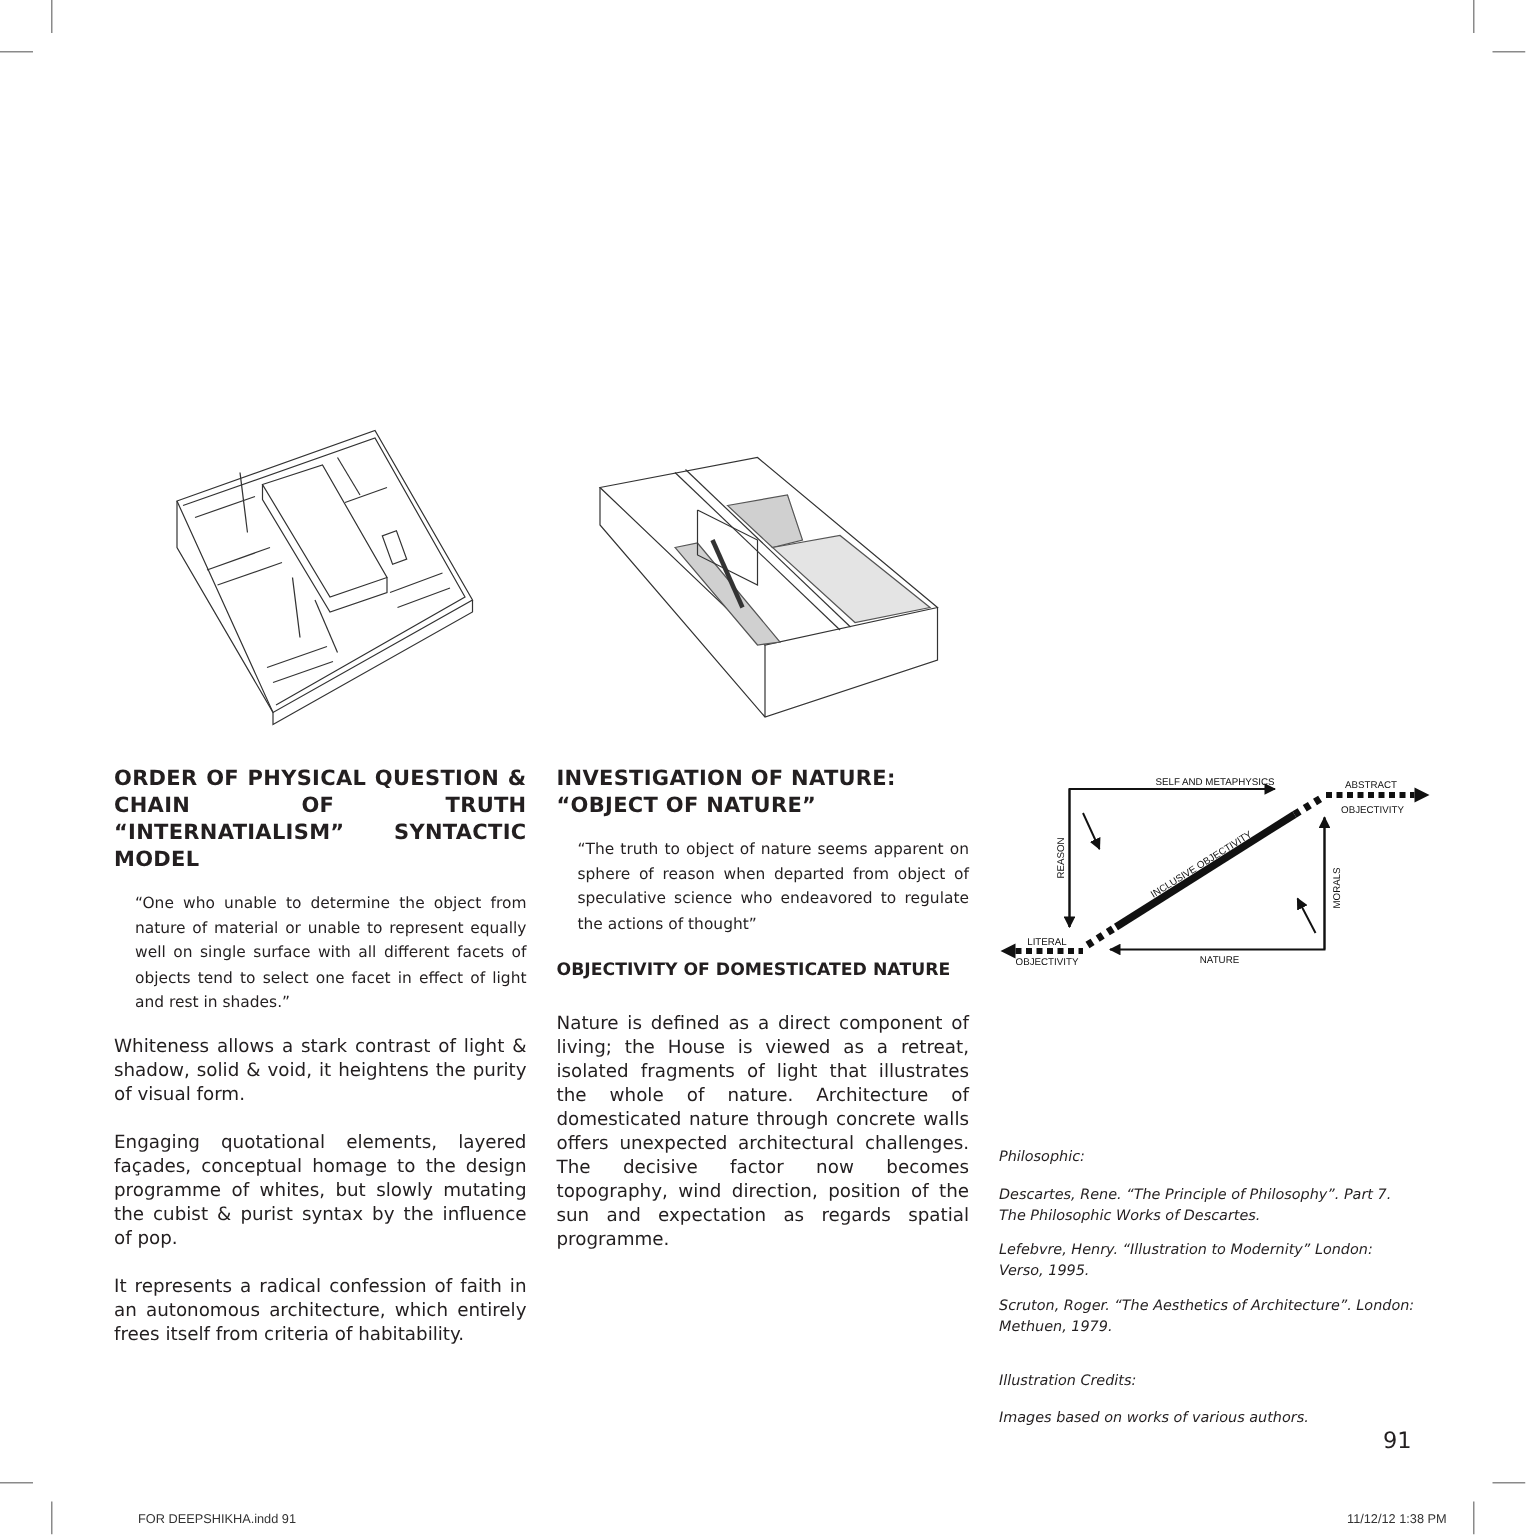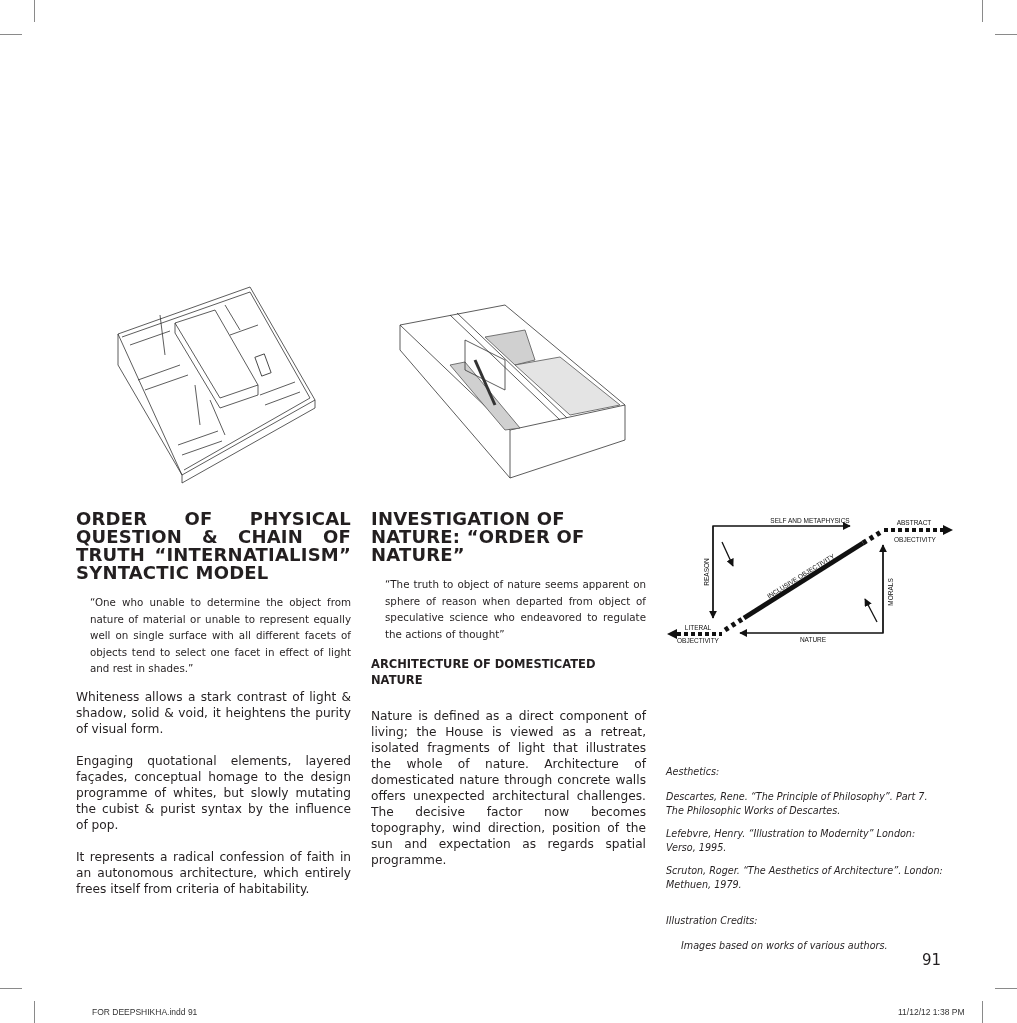--- a/index.html
+++ b/index.html
@@ -1,20 +1,20 @@
 <!DOCTYPE html>
 <html><head>
 <meta charset="utf-8">
 <style>
   html, body { margin:0; padding:0; background:#ffffff; }
   body { width:1017px; height:1023px; position:relative; overflow:hidden;
          font-family:"DejaVu Sans", sans-serif; color:#231f20; }
   .crop { position:absolute; background:#8a8a8a; }
   .col { position:absolute; }
-  .heading { font-family:"DejaVu Sans", sans-serif; font-weight:bold; font-size:18px;
+  .heading { font-family:"DejaVu Sans", sans-serif; font-weight:bold; font-size:14px;
              line-height:18px; margin:0; letter-spacing:0.2px; color:#231f20; }
   .quote { font-size:10.3px; line-height:16.5px; margin:0; padding-left:14px; text-align:justify; color:#231f20; }
   .body-p { font-size:12.2px; line-height:16px; margin:0; text-align:justify; color:#231f20; }
   .subheading { font-weight:bold; font-size:11.5px; line-height:16px; margin:0; color:#231f20; }
   .ref { font-style:italic; font-size:9.6px; line-height:14px; margin:0; color:#231f20; }
   .page-num { position:absolute; left:922px; top:951px; font-size:15px; color:#231f20; }
   .slug { position:absolute; font-family:"Liberation Sans", sans-serif; font-size:8.5px; color:#333; }
   svg text { font-family:"Liberation Sans", sans-serif; }
 </style>
 </head>
@@ -65,23 +65,23 @@
 
 <div class="col" style="left:76px;top:510px;width:275px;">
   <h2 class="heading" style="text-align:justify;">ORDER OF PHYSICAL QUESTION &amp; CHAIN OF TRUTH “INTERNATIALISM” SYNTACTIC MODEL</h2>
   <p class="quote" style="margin-top:12px;">“One who unable to determine the object from nature of material or unable to represent equally well on single surface with all different facets of objects tend to select one facet in effect of light and rest in shades.”</p>
   <p class="body-p" style="margin-top:12px;">Whiteness allows a stark contrast of light &amp; shadow, solid &amp; void, it heightens the purity of visual form.</p>
   <p class="body-p" style="margin-top:16px;">Engaging quotational elements, layered façades, conceptual homage to the design programme of whites, but slowly mutating the cubist &amp; purist syntax by the influence of pop.</p>
   <p class="body-p" style="margin-top:16px;">It represents a radical confession of faith in an autonomous architecture, which entirely frees itself from criteria of habitability.</p>
 </div>
 
 <div class="col" style="left:371px;top:510px;width:275px;">
-  <h2 class="heading">INVESTIGATION OF NATURE: “ORDER OF NATURE”</h2>
+  <h2 class="heading">INVESTIGATION OF NATURE: “OBJECT OF NATURE”</h2>
   <p class="quote" style="margin-top:12px;">“The truth to object of nature seems apparent on sphere of reason when departed from object of speculative science who endeavored to regulate the actions of thought”</p>
-  <p class="subheading" style="margin-top:14px;">ARCHITECTURE OF DOMESTICATED NATURE</p>
+  <p class="subheading" style="margin-top:14px;">OBJECTIVITY OF DOMESTICATED NATURE</p>
   <p class="body-p" style="margin-top:20px;">Nature is defined as a direct component of living; the House is viewed as a retreat, isolated fragments of light that illustrates the whole of nature. Architecture of domesticated nature through concrete walls offers unexpected architectural challenges. The decisive factor now becomes topography, wind direction, position of the sun and expectation as regards spatial programme.</p>
 </div>
 
 <svg style="position:absolute;left:665px;top:515px;" width="290" height="135" viewBox="0 0 290 135">
   <defs>
     <marker id="ah" viewBox="0 0 10 10" refX="9" refY="5" markerWidth="6" markerHeight="6" orient="auto">
         <path d="M0,0 L10,5 L0,10 z" fill="#111"></path>
       </marker>
   </defs>
 
@@ -107,33 +107,33 @@
   <text x="250" y="27" font-size="6.5" text-anchor="middle" fill="#111">OBJECTIVITY</text>
   <text x="0" y="0" font-size="6.5" text-anchor="middle" fill="#111" transform="translate(44,57) rotate(-90)">REASON</text>
   <text x="0" y="0" font-size="6.5" text-anchor="middle" fill="#111" transform="translate(228,77) rotate(-90)">MORALS</text>
   <text x="0" y="0" font-size="6.5" text-anchor="middle" fill="#111" transform="translate(137,63) rotate(-32)">INCLUSIVE OBJECTIVITY</text>
   <text x="33" y="115" font-size="6.5" text-anchor="middle" fill="#111">LITERAL</text>
   <text x="33" y="128" font-size="6.5" text-anchor="middle" fill="#111">OBJECTIVITY</text>
   <text x="148" y="127" font-size="6.5" text-anchor="middle" fill="#111">NATURE</text>
 </svg>
 
 <div class="col" style="left:666px;top:765px;width:290px;">
-  <p class="ref">Aesthetics:</p>
+  <p class="ref">Philosophic:</p>
   <div style="margin-top:11px;">
     <p class="ref">Descartes, Rene. “The Principle of Philosophy”. Part 7.</p>
     <p class="ref">The Philosophic Works of Descartes.</p>
   </div>
   <div style="margin-top:9px;">
     <p class="ref">Lefebvre, Henry. “Illustration to Modernity” London:</p>
     <p class="ref">Verso, 1995.</p>
   </div>
   <div style="margin-top:9px;">
     <p class="ref">Scruton, Roger. “The Aesthetics of Architecture”. London:</p>
     <p class="ref">Methuen, 1979.</p>
   </div>
   <p class="ref" style="margin-top:22px;">Illustration Credits:</p>
-  <p class="ref" style="margin-top:11px;margin-left:15px;">Images based on works of various authors.</p>
+  <p class="ref" style="margin-top:11px;">Images based on works of various authors.</p>
 </div>
 
 <div class="page-num">91</div>
 
 <div class="slug" style="left:48px;top:1007px;padding-left:44px;">FOR DEEPSHIKHA.indd   91</div>
 <div class="slug" style="left:898px;top:1007px;text-align:right;">11/12/12   1:38 PM</div>
 
 </body></html>

